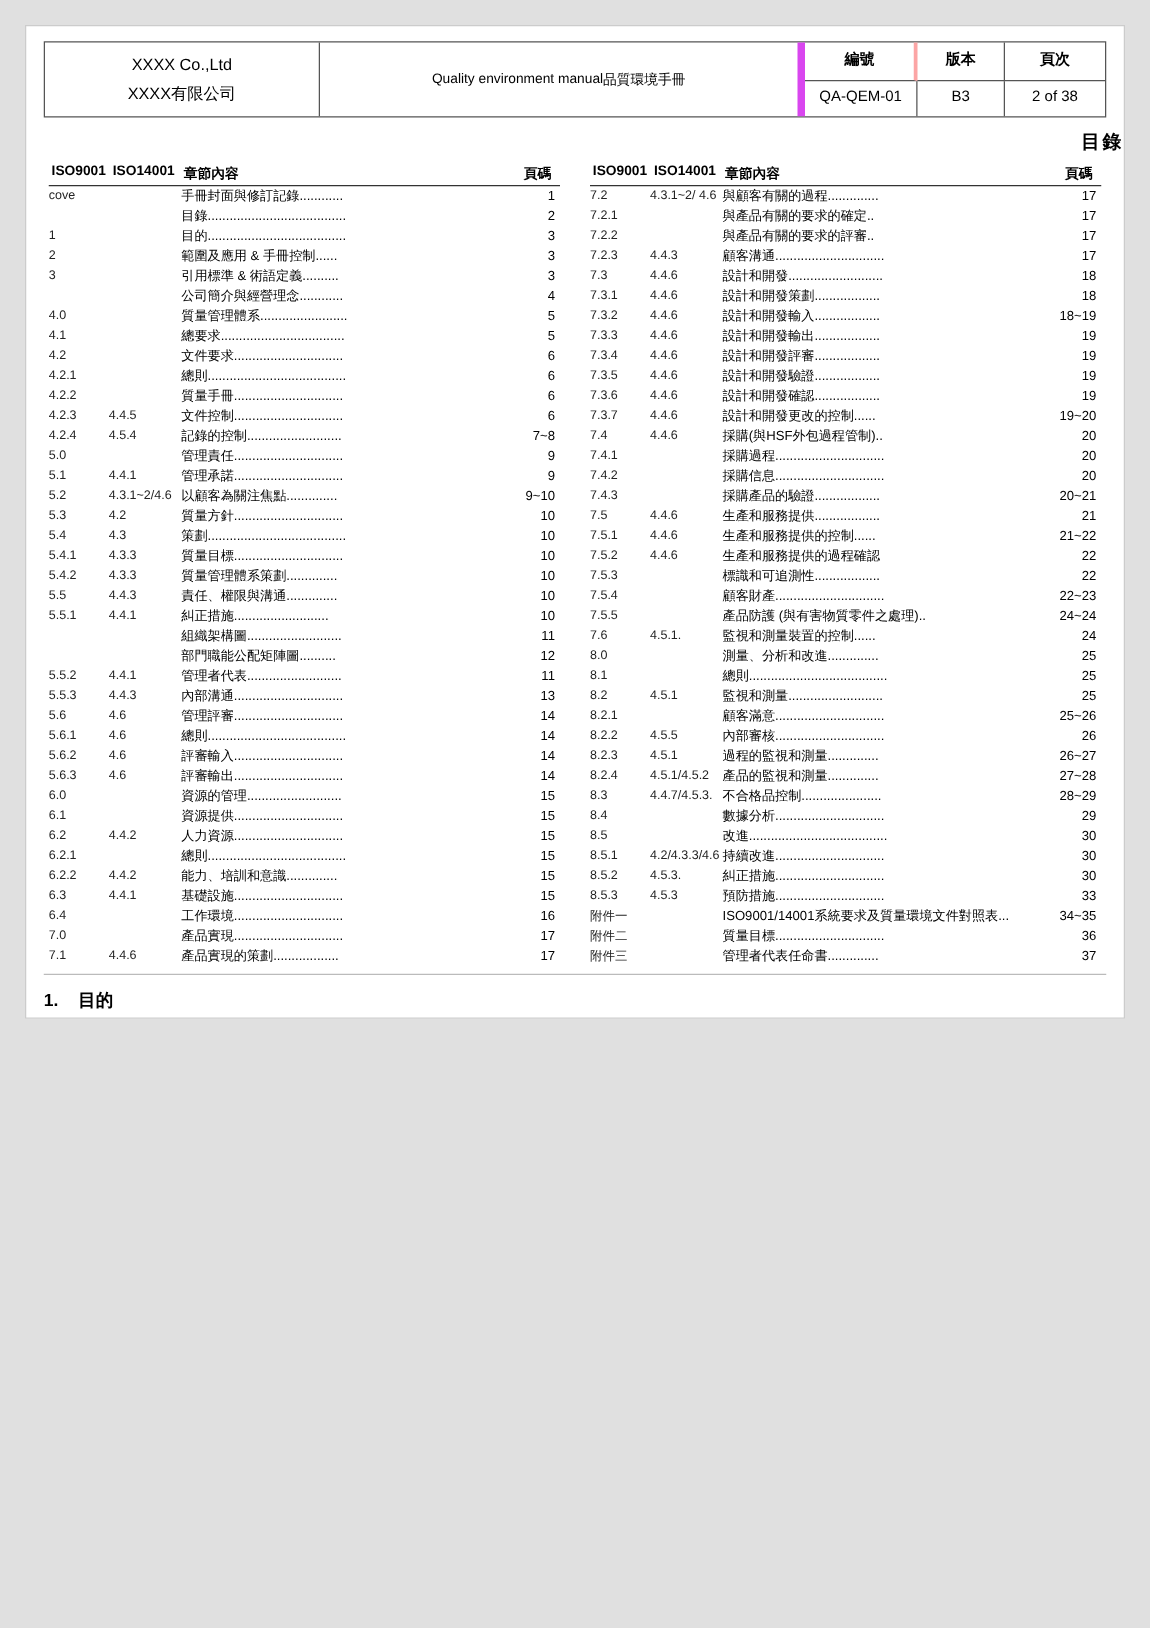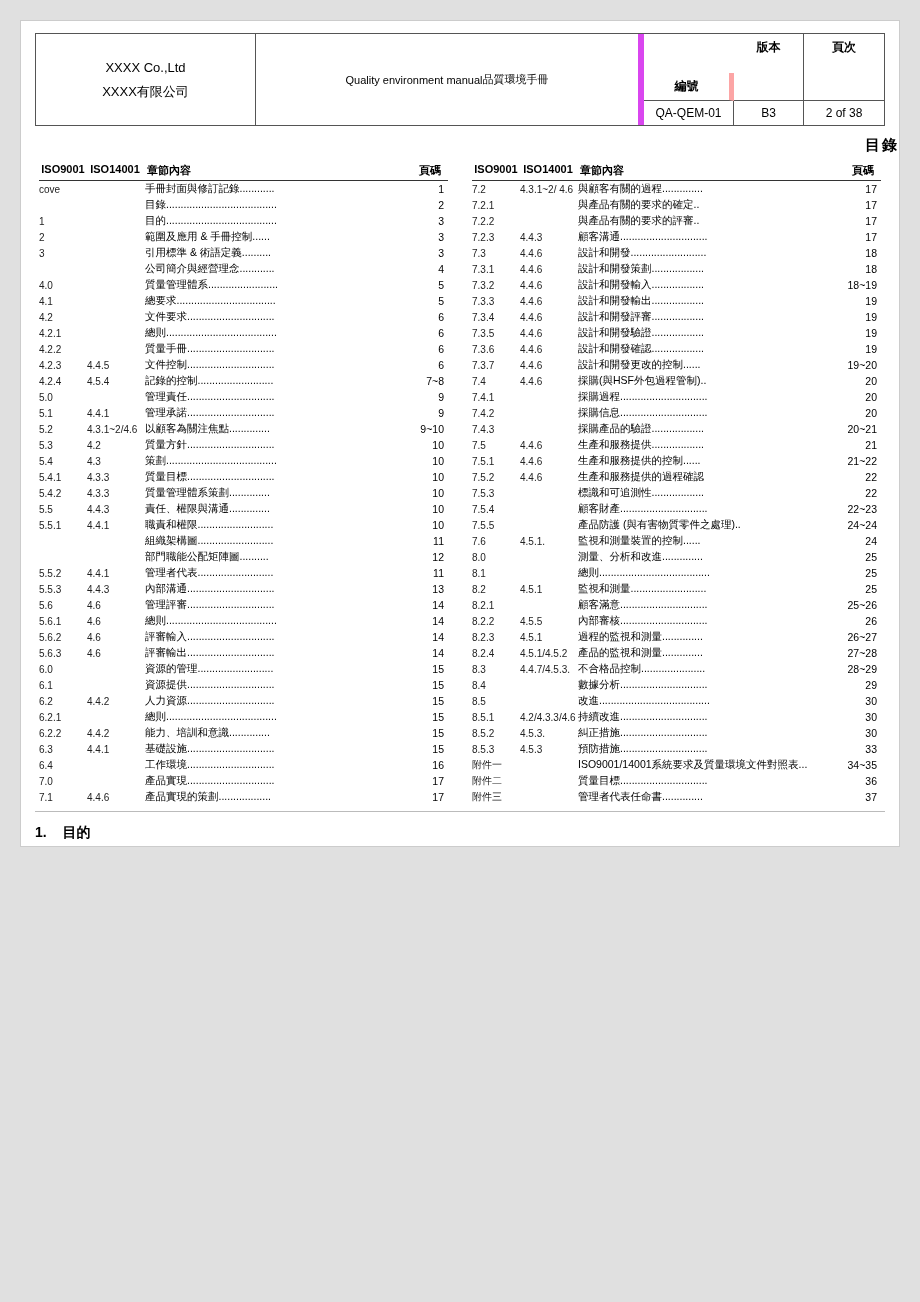--- a/index.html
+++ b/index.html
@@ -50,21 +50,21 @@
       text-align: center;
     }
     .hg-r1-1, .hg-r1-2, .hg-r1-3 {
       grid-row: 1;
       border-bottom: 1px solid #555;
       text-align: center;
       padding: 5px 6px;
       font-size: 12px;
       font-weight: bold;
     }
-    .hg-r1-1 { grid-column: 3; border-right: 5px solid #fca5a5; margin-top: 39px; }
+    .hg-r1-1 { grid-column: 3; border-right: 3px solid #fca5a5; }
     .hg-r1-2 { grid-column: 4; border-right: 1px solid #555; }
     .hg-r1-3 { grid-column: 5; }
     .hg-r2-1, .hg-r2-2, .hg-r2-3 {
       grid-row: 2;
       text-align: center;
       padding: 5px 6px;
       font-size: 12px;
     }
     .hg-r2-1 { grid-column: 3; border-right: 1px solid #555; }
     .hg-r2-2 { grid-column: 4; border-right: 1px solid #555; }
@@ -286,21 +286,21 @@
   </div>
           <div class="toc-row">
     <span class="col-iso">5.5</span>
     <span class="col-iso">4.4.3</span>
     <span class="col-content">責任、權限與溝通..............</span>
     <span class="col-page">10</span>
   </div>
           <div class="toc-row">
     <span class="col-iso">5.5.1</span>
     <span class="col-iso">4.4.1</span>
-    <span class="col-content">職責和權限..........................</span>
+    <span class="col-content">糾正措施..........................</span>
     <span class="col-page">10</span>
   </div>
           <div class="toc-row">
     <span class="col-iso"></span>
     <span class="col-iso"></span>
     <span class="col-content">組織架構圖..........................</span>
     <span class="col-page">11</span>
   </div>
           <div class="toc-row">
     <span class="col-iso"></span>

